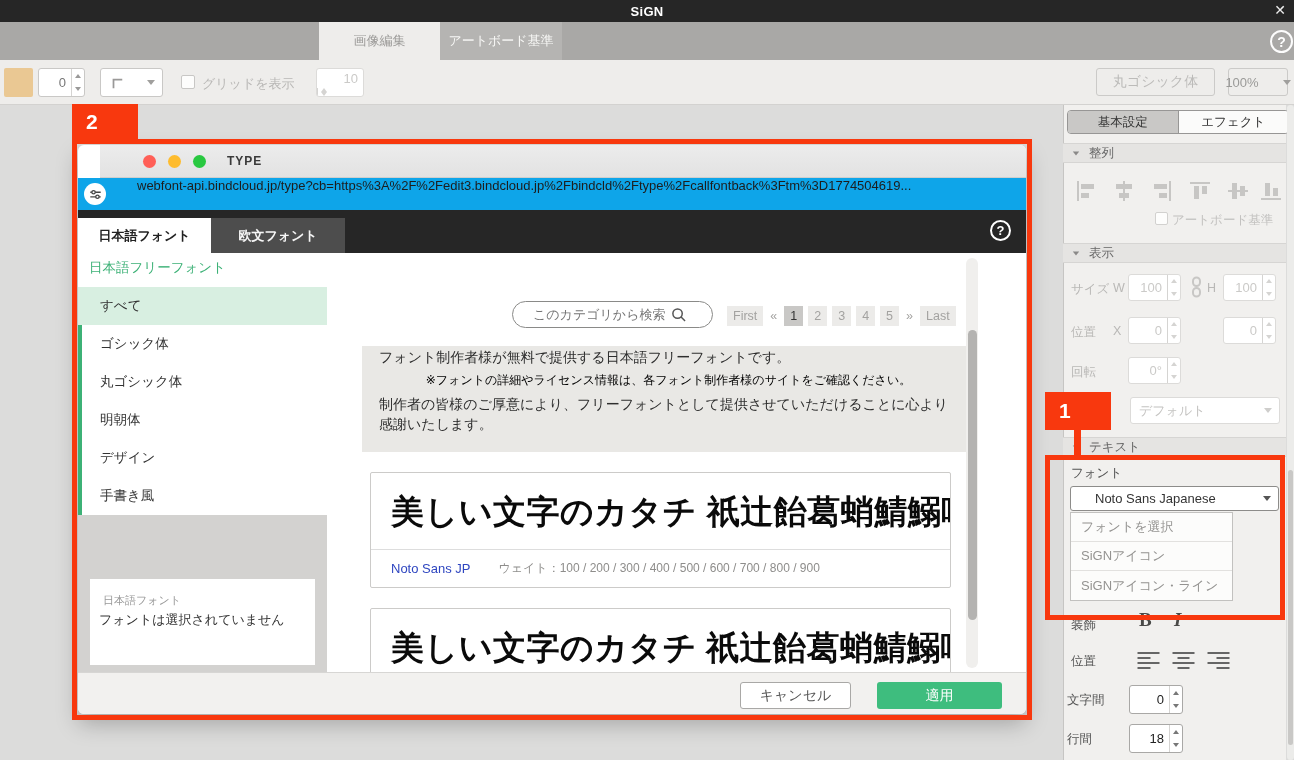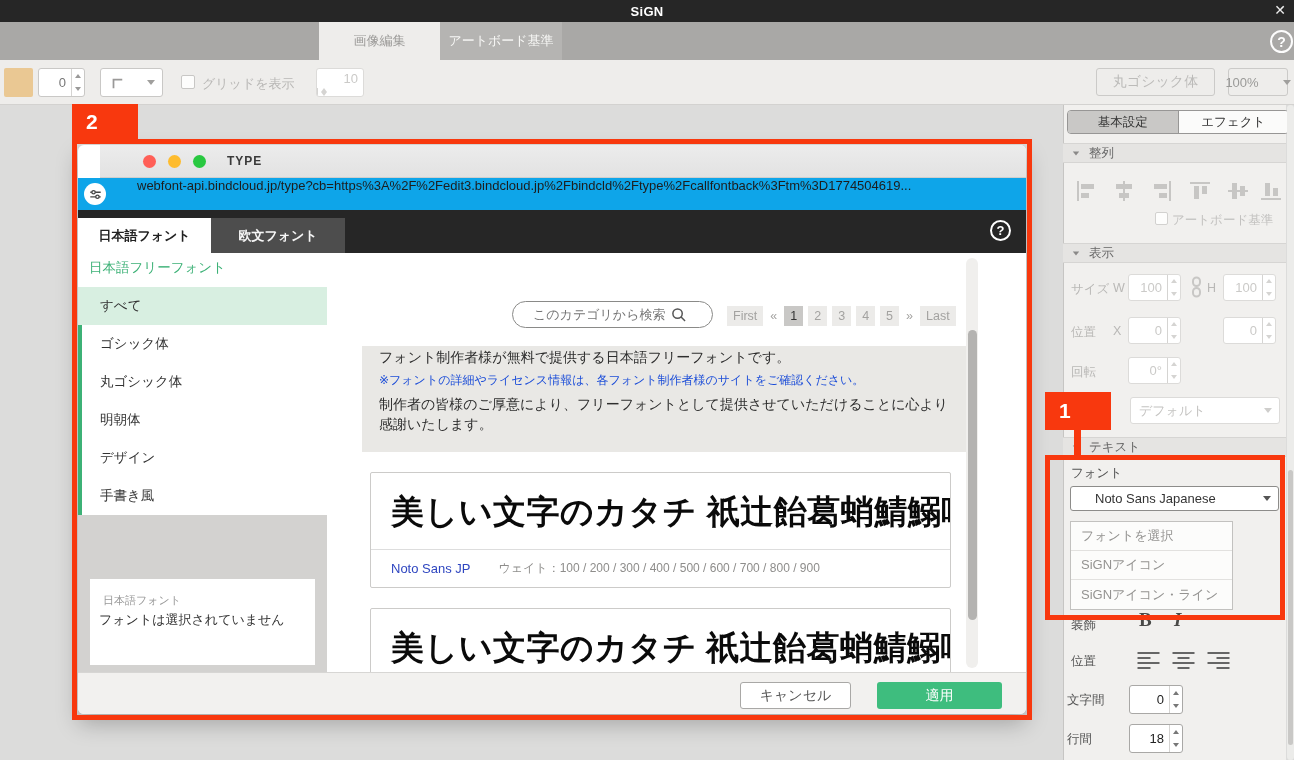--- a/index.html
+++ b/index.html
@@ -276,21 +276,21 @@
     <span>テキスト</span>
   </div>
 
   <span class="lbl on" style="left:1071px;top:465px;">フォント</span>
   <div class="fld" style="left:1070px;top:486px;width:209px;height:25px;border-color:#8d8c8a;align-items:center;">
     <span style="flex:1;padding-left:24px;font-size:13px;color:#333;">Noto Sans Japanese</span>
     <span style="display:flex;align-items:center;padding-right:7px;">
         <i class="chev" style="border-top-color:#555;"></i>
       </span>
   </div>
-  <div class="ddl" style="left:1070px;top:512px;width:163px;margin-top:9px;">
+  <div class="ddl" style="left:1070px;top:512px;width:163px;">
     <div class="opt">
         <span>フォントを選択</span>
       </div>
     <div class="opt">
         <span>SiGNアイコン</span>
       </div>
     <div class="opt">
         <span>SiGNアイコン・ライン</span>
       </div>
   </div>
@@ -449,21 +449,21 @@
         <span style="background:#ecebe9;padding:3px 6px;">2</span>
         <span style="background:#ecebe9;padding:3px 6px;">3</span>
         <span style="background:#ecebe9;padding:3px 6px;">4</span>
         <span style="background:#ecebe9;padding:3px 6px;">5</span>
         <span style="padding:3px 2px;">»</span>
         <span style="background:#ecebe9;padding:3px 6px;">Last</span>
       </div>
 
       <div class="abs" style="left:284px;top:93px;width:613px;height:106px;background:#e9e8e5;padding:3px 17px;">
         <div style="font-size:14px;color:#2e2e2e;margin-bottom:5px;">フォント制作者様が無料で提供する日本語フリーフォントです。</div>
-        <div style="font-size:12px;color:#1d4ed8;margin-bottom:5px;">※フォントの詳細やライセンス情報は、各フォント制作者様のサイトをご確認ください。</div>
+        <div style="font-size:12px;color:#000000;margin-bottom:5px;text-align:center;">※フォントの詳細やライセンス情報は、各フォント制作者様のサイトをご確認ください。</div>
         <div style="font-size:14px;color:#2e2e2e;line-height:1.45;">制作者の皆様のご厚意により、フリーフォントとして提供させていただけることに心より</div>
         <div style="font-size:14px;color:#2e2e2e;line-height:1.45;">感謝いたします。</div>
       </div>
 
       <div class="card" style="top:219px;height:116px;">
         <div class="preview" style="padding:17px 20px 14px 20px;">美しい文字のカタチ 祇辻飴葛蛸鯖鰯噌庖…</div>
         <div style="border-top:1px solid #ddd;display:flex;align-items:center;padding:10px 20px;gap:28px;">
           <span style="font-size:13px;color:#2f46c0;">Noto Sans JP</span>
           <span style="font-size:12px;color:#8e8d8b;">ウェイト：100 / 200 / 300 / 400 / 500 / 600 / 700 / 800 / 900</span>
         </div>

